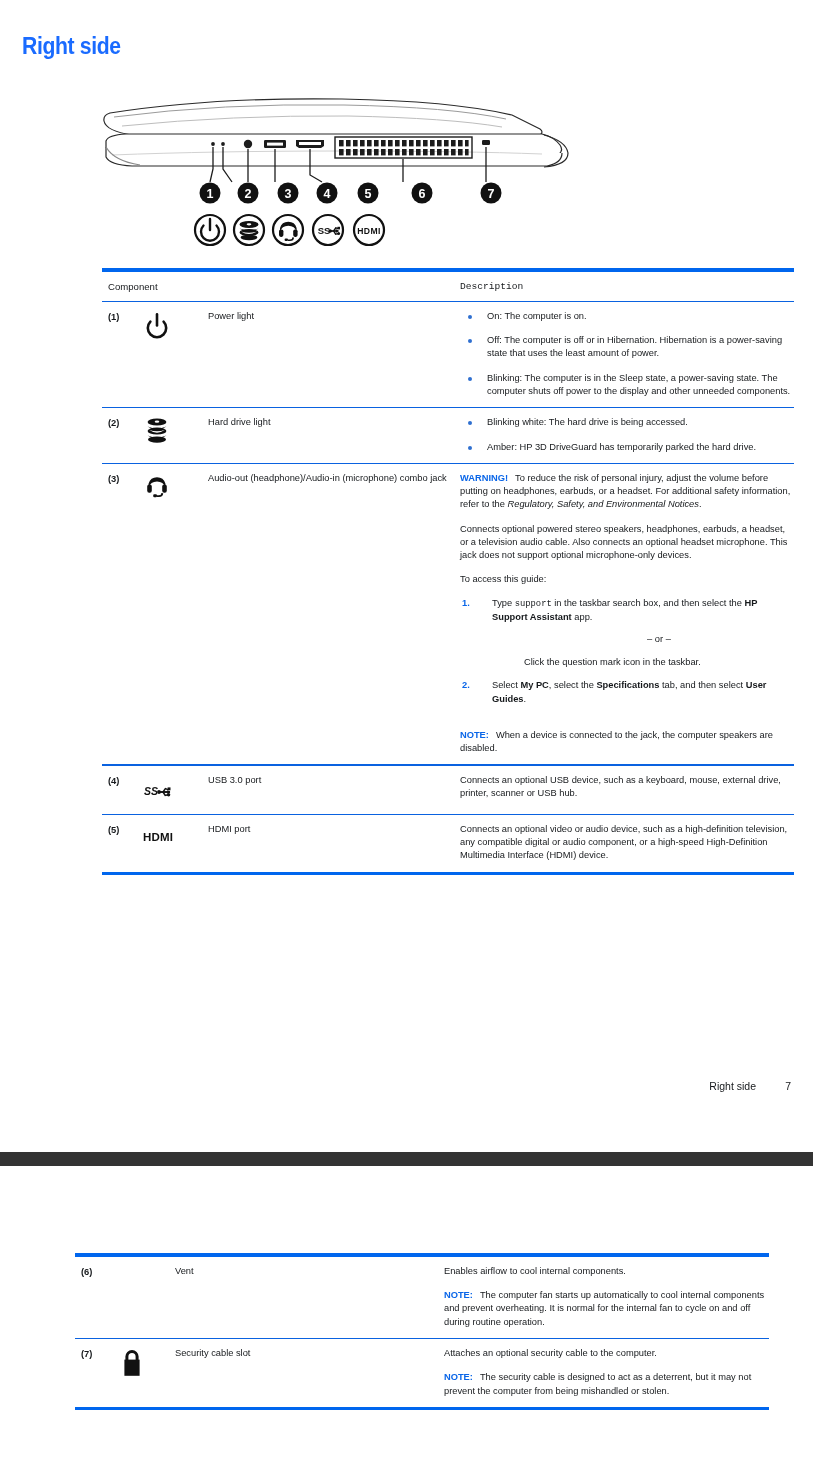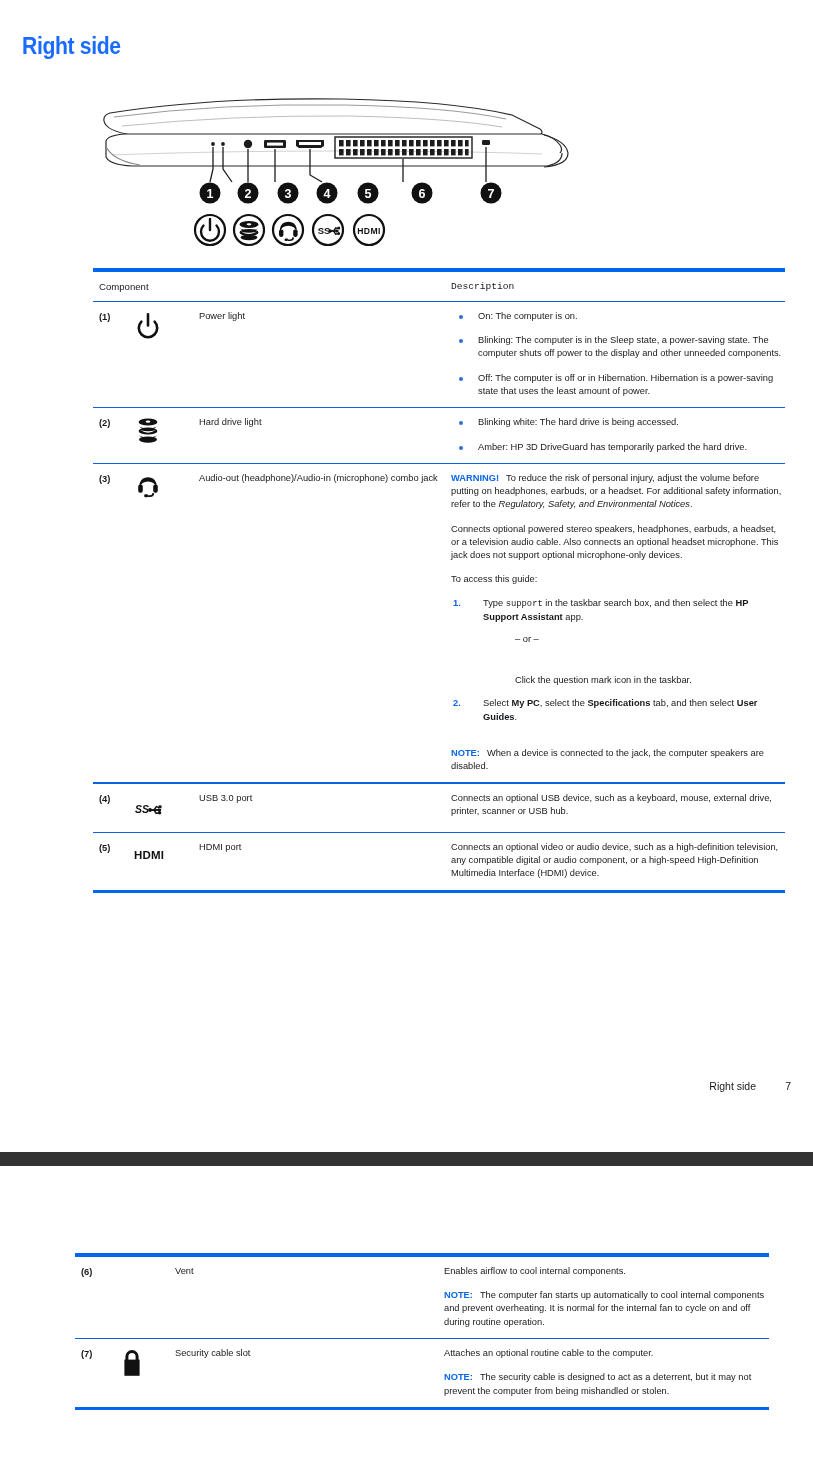--- a/index.html
+++ b/index.html
@@ -30,21 +30,21 @@
   .illus { position: absolute; left: 92px; top: 85px; width: 480px; height: 180px; }
   .illus svg { display: block; }
 
   
   .tbl {
     position: absolute;
     width: 692px;
     font-size: 9.3px;
     line-height: 1.42;
   }
-  #table-page1 { left: 93px; top: 268px; }
+  #table-page1 { left: 102px; top: 268px; }
   #table-page2 { left: 75px; top: 1253px; width: 694px; }
 
   .rule-top      { height: 4px; background: #0066ee; width: 100%; }
   .rule-thin     { height: 1.4px; background: #0a62e0; width: 100%; }
   .rule-bottom   { height: 3.6px; background: #0066ee; width: 100%; }
 
   .thead {
     display: flex;
     padding: 8px 0 7px 6px;
     font-size: 9.6px;
@@ -95,21 +95,21 @@
     position: relative;
     padding-left: 32px;
     margin-bottom: 10px;
   }
   ol.steps > li:last-child { margin-bottom: 0; }
   .step-n {
     position: absolute; left: 2px; top: 0;
     color: #0a66e8;
     font-weight: bold;
   }
-  .sub-or { margin: 9px 0 28px 32px; }
+  .sub-or { margin: 9px 0 10px 32px; text-align: center; }
   .sub-line { margin: 0 0 10px 32px; }
 
   .mono { font-family: "Liberation Mono", monospace; font-size: 8.8px; text-align: right; }
   .it   { font-style: italic; }
   .bd   { font-weight: bold; }
 
   
   .footer {
     position: absolute;
     left: 0; top: 1080px;
@@ -306,22 +306,22 @@
           <g stroke="#111" stroke-width="2.6" fill="none" stroke-linecap="round">
             <path d="M8.4 12.6 A 9.2 9.2 0 1 0 21.6 12.6"></path>
             <path d="M15 5.4 L 15 16.4"></path>
           </g>
         </svg>
       </div>
       <div class="c-name">Power light</div>
       <div class="c-desc">
         <ul class="bul">
           <li>On: The computer is on.</li>
+          <li>Off: The computer is off or in Hibernation. Hibernation is a power-saving state that uses the least amount of power.</li>
           <li>Blinking: The computer is in the Sleep state, a power-saving state. The computer shuts off power to the display and other unneeded components.</li>
-          <li>Off: The computer is off or in Hibernation. Hibernation is a power-saving state that uses the least amount of power.</li>
         </ul>
       </div>
     </div>
 
     <div class="rule-thin"></div>
 
     <div class="row">
       <div class="c-num">(2)</div>
       <div class="c-icon">
         <svg width="30" height="32" viewBox="0 0 30 32">
@@ -458,21 +458,21 @@
     <div class="c-icon">
       <svg width="30" height="34" viewBox="0 0 30 34">
         <g fill="#111">
           <path d="M8.4 14 L 8.4 10.6 A 6.6 6.6 0 0 1 21.6 10.6 L 21.6 14 L 18.6 14 L 18.6 10.6 A 3.6 3.6 0 0 0 11.4 10.6 L 11.4 14 Z"></path>
           <rect x="7.4" y="13.6" width="15.2" height="16.2"></rect>
         </g>
       </svg>
     </div>
     <div class="c-name">Security cable slot</div>
     <div class="c-desc">
-      <p class="para">Attaches an optional routine cable to the computer.</p>
+      <p class="para">Attaches an optional security cable to the computer.</p>
       <p class="para">
         <span class="lbl-note">NOTE:</span><span class="after-lbl">The security cable is designed to act as a deterrent, but it may not prevent the computer from being mishandled or stolen.</span>
       </p>
     </div>
   </div>
 
   <div class="rule-bottom"></div>
 </div>
 
 </body></html>

